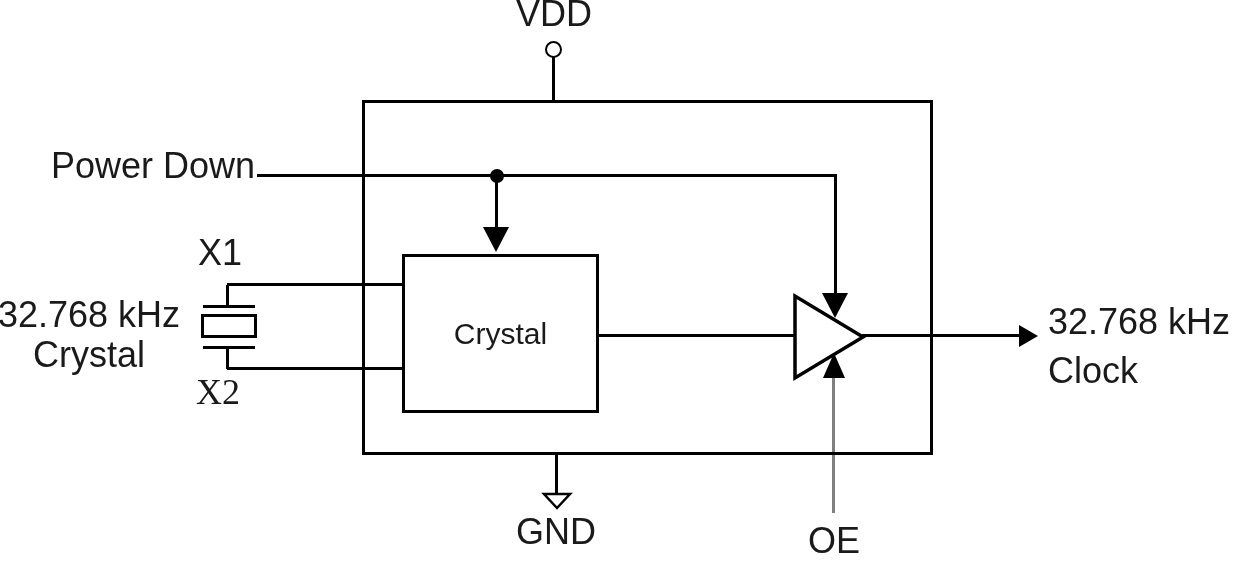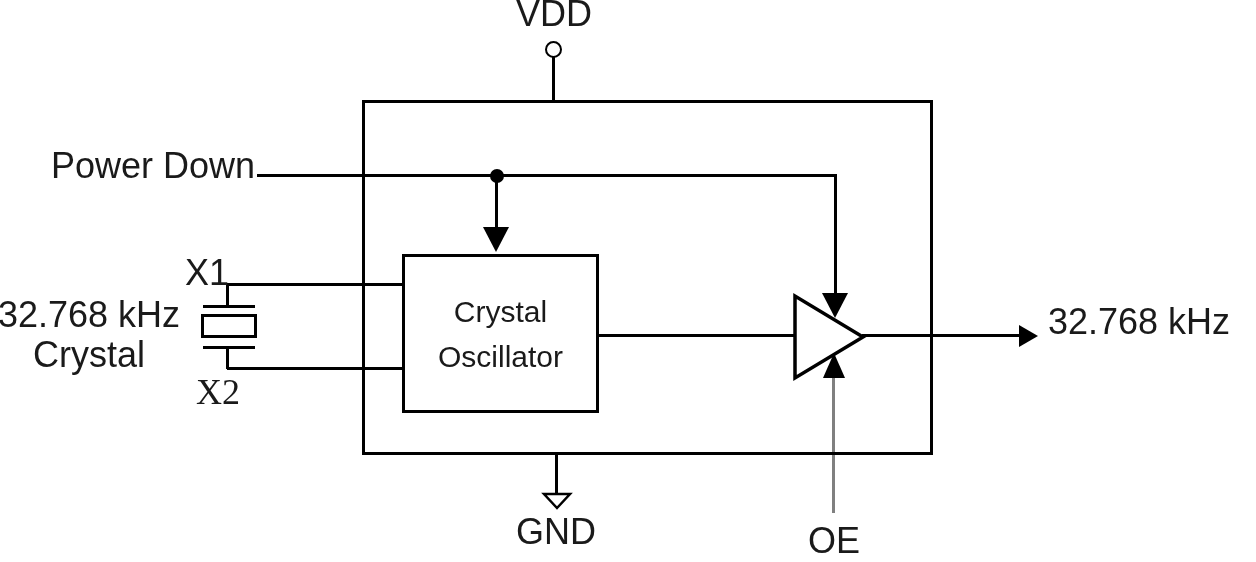--- a/index.html
+++ b/index.html
@@ -108,21 +108,20 @@
 
   <div class="wire-gray" style="left:832px; top:377px; width:3px; height:136px;"></div>
 
   <div id="ic-box"></div>
 
   <div id="crystal-body"></div>
 
   <div id="osc-block">
     <div class="two-line">
       <span>Crystal</span>
-      <span>Oscillator</span>
     </div>
   </div>
 
   <div id="vdd-circle"></div>
 
   <svg class="abs" style="left:791px; top:292px;" width="78" height="90" viewBox="0 0 78 90">
     <polygon points="4,4 4,86 72,45" fill="#ffffff" stroke="#000000" stroke-width="3.5"></polygon>
   </svg>
 
   <svg class="abs" style="left:541px; top:491px;" width="32" height="20" viewBox="0 0 32 20">
@@ -133,30 +132,31 @@
   <div class="arrow-down" style="left:822px; top:293px;"></div>
   <div class="arrow-right" style="left:1019px; top:325px;"></div>
   <div class="arrow-up" style="left:823px; top:353px;"></div>
 
   <div id="junction-dot"></div>
 
   <div class="label center" style="left:494px; top:-6px; width:120px;">VDD</div>
 
   <div class="label" style="left:3px; top:146px;margin-left:48px;">Power Down</div>
 
-  <div class="label center" style="left:177px; top:233px; width:60px;margin-top:20px;">X1</div>
+  <div class="label center" style="left:190px; top:233px; width:60px;">X1</div>
 
   <div class="label center" style="left:188px; top:372px; width:60px;font-family:Liberation Serif, serif;">X2</div>
 
   <div class="label center two-line" style="left:-5px; top:295px; width:188px; line-height:40px; white-space:nowrap;">
     <span>32.768 kHz</span>
     <span>Crystal</span>
   </div>
 
   <div class="label two-line" style="left:1048px; top:297px; line-height:49px;">
     <span>32.768 kHz</span>
+    <span>Clock</span>
   </div>
 
   <div class="label center" style="left:780px; top:521px; width:108px;">OE</div>
 
   <div class="label center" style="left:496px; top:512px; width:120px;">GND</div>
 
 </div>
 
 </body></html>

